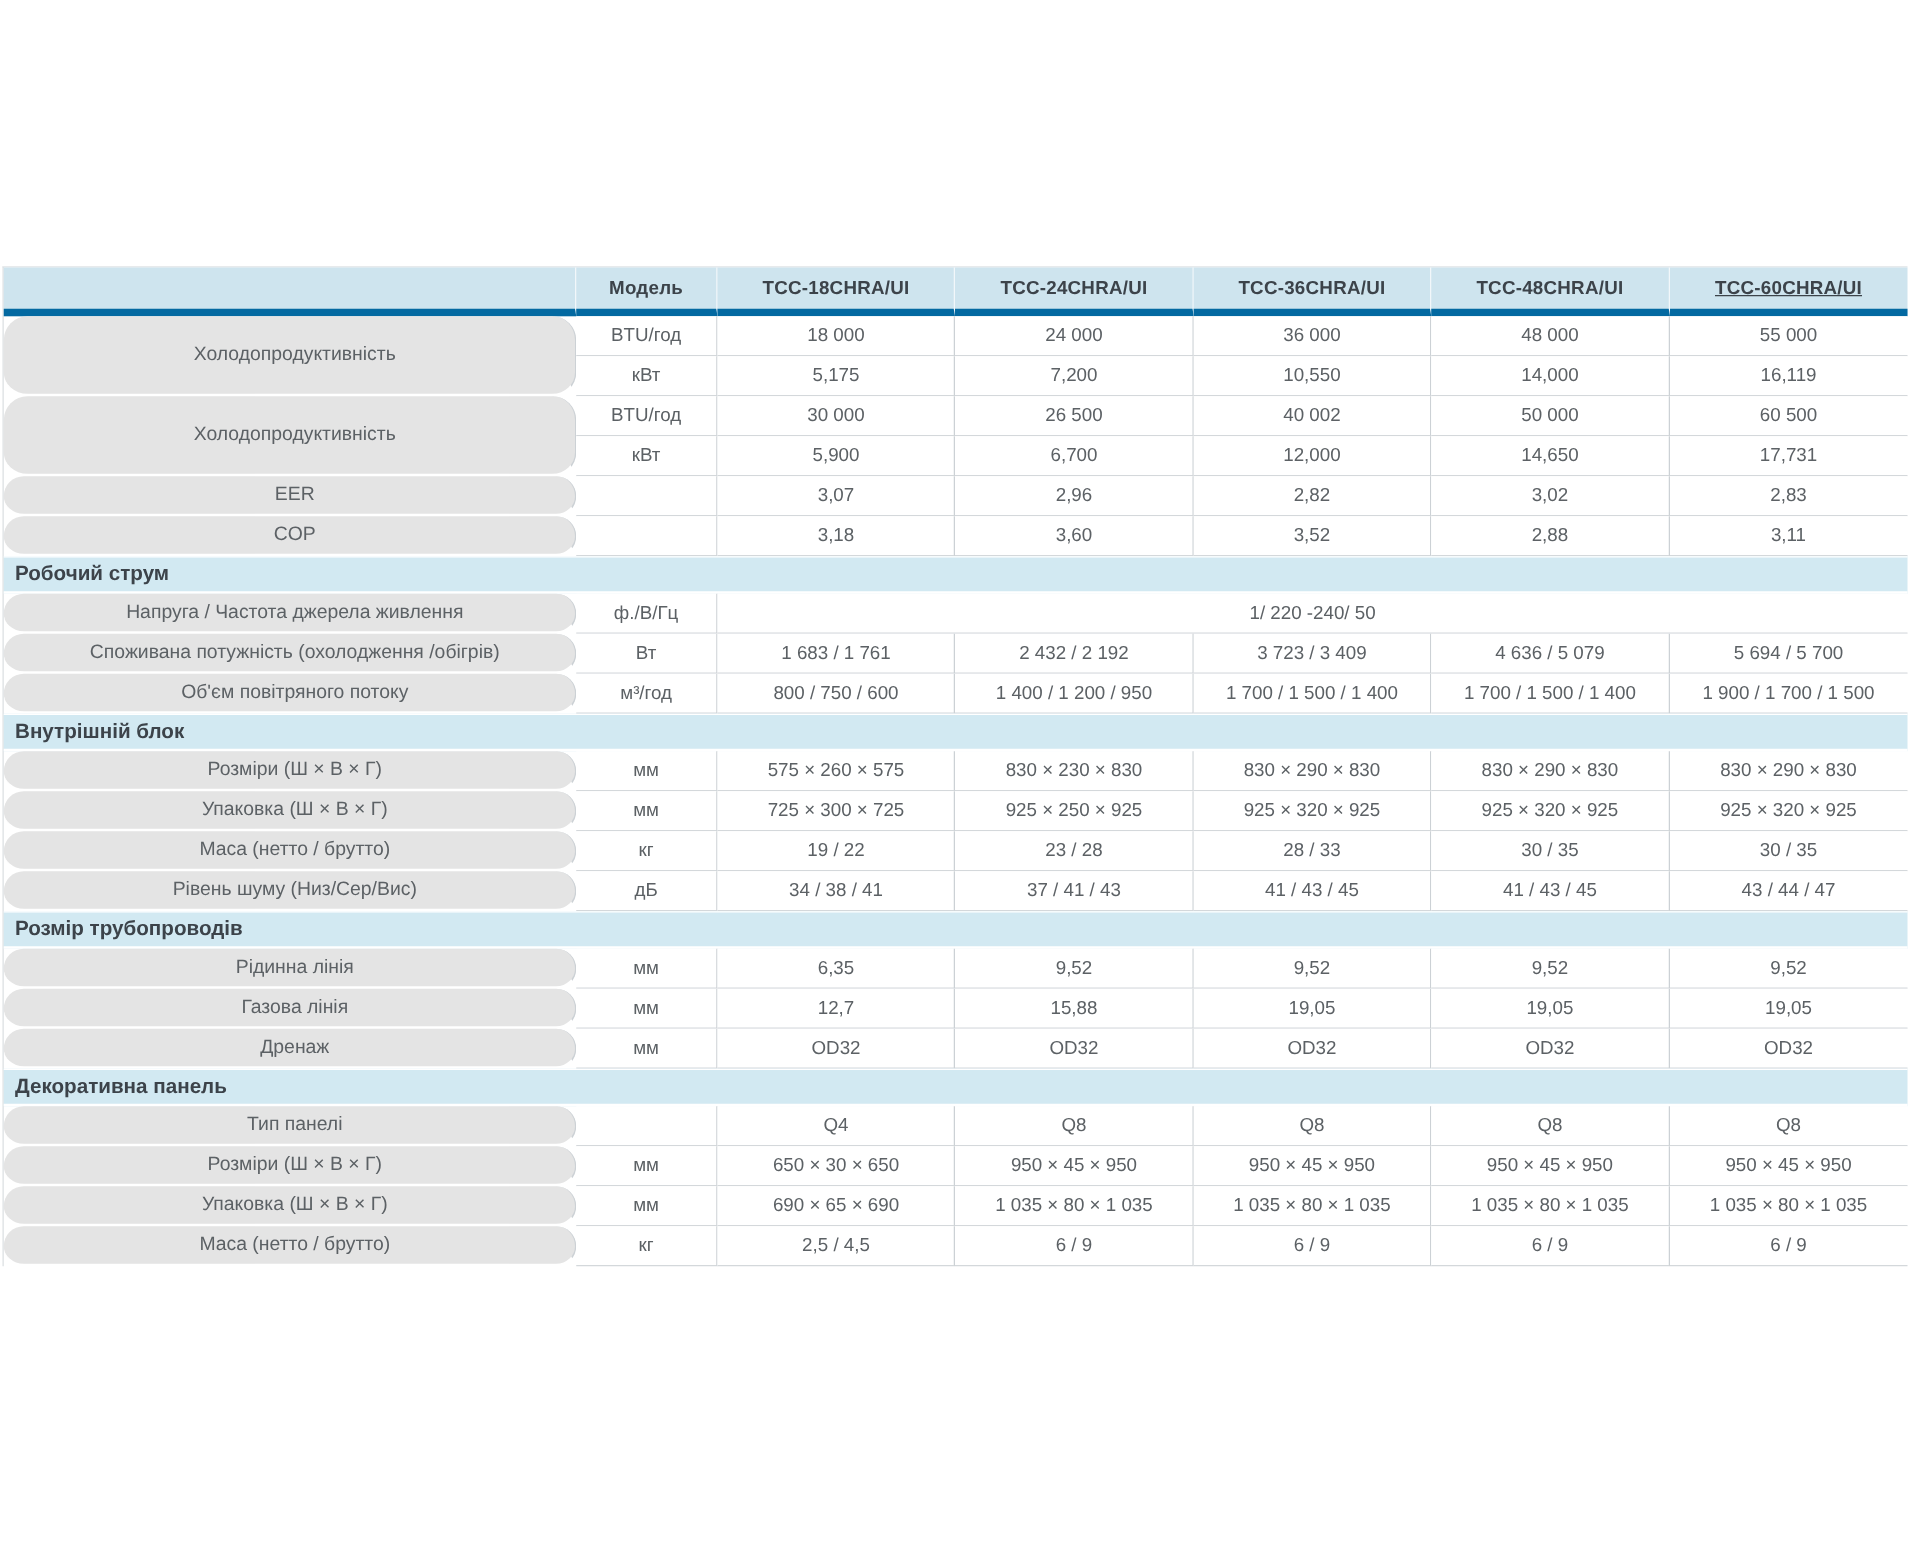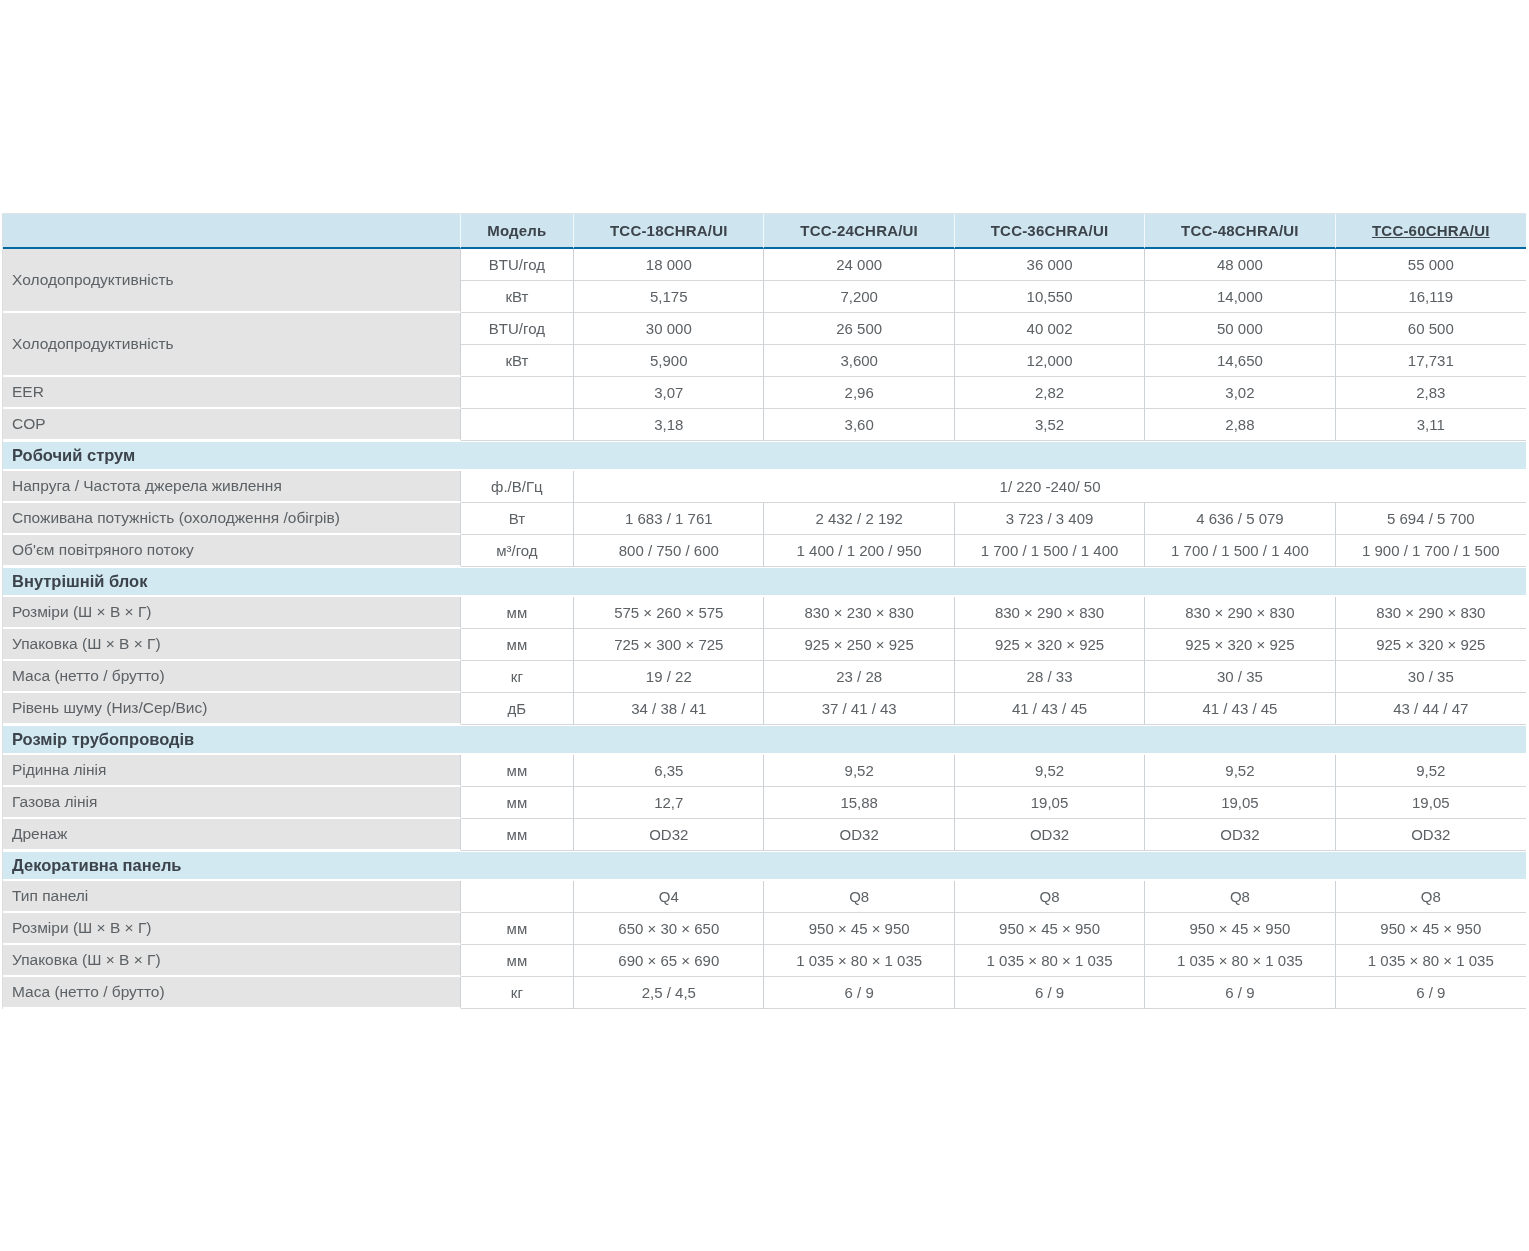--- a/index.html
+++ b/index.html
@@ -43,21 +43,21 @@
   col.c-unit{width:7.45%;}
   
   th.h-cell{
     background:var(--header-blue);
     color:var(--text-dark);
     font-size:15px;
     font-weight:bold;
     text-align:center;
     height:33px;
     border-right:1px solid #f2f7fa;
-    border-bottom:2px solid #0369a1;
+    border-bottom:6px solid #0369a1;
     padding:0;
     letter-spacing:.2px;
   }
   th.h-cell:last-child{border-right:none;text-decoration:underline;}
   
   tr.r-section{height:30px;}
   td.s-cell{
     background:var(--section-blue);
     color:var(--text-dark);
     font-size:16.5px;
@@ -67,24 +67,25 @@
     border-top:1px solid #ffffff;
     border-bottom:2px solid #ffffff;
     margin-left:12px;
   }
   
   tr.r-data{height:32px;}
   td.l-cell{
     background:var(--label-gray);
     color:var(--text-body);
     font-size:15.5px;
-    text-align:left;
+    text-align:center;
     padding:0 0 0 9px;
     border-right:1px solid var(--border-gray);
     border-bottom:2px solid #ffffff;
+    border-radius:19px;
   }
   td.u-cell,td.v-cell{
     background:#ffffff;
     color:var(--text-body);
     font-size:15px;
     text-align:center;
     padding:0 2px;
     border-right:1px solid var(--border-gray);
     border-bottom:1px solid var(--row-line);
   }
@@ -139,21 +140,21 @@
             <td class="u-cell">BTU/год</td>
             <td class="v-cell">30 000</td>
             <td class="v-cell">26 500</td>
             <td class="v-cell">40 002</td>
             <td class="v-cell">50 000</td>
             <td class="v-cell">60 500</td>
           </tr>
           <tr class="r-data">
             <td class="u-cell">кВт</td>
             <td class="v-cell">5,900</td>
-            <td class="v-cell">3,600</td>
+            <td class="v-cell">6,700</td>
             <td class="v-cell">12,000</td>
             <td class="v-cell">14,650</td>
             <td class="v-cell">17,731</td>
           </tr>
           <tr class="r-data">
             <td class="l-cell">EER</td>
             <td class="u-cell"></td>
             <td class="v-cell">3,07</td>
             <td class="v-cell">2,96</td>
             <td class="v-cell">2,82</td>

